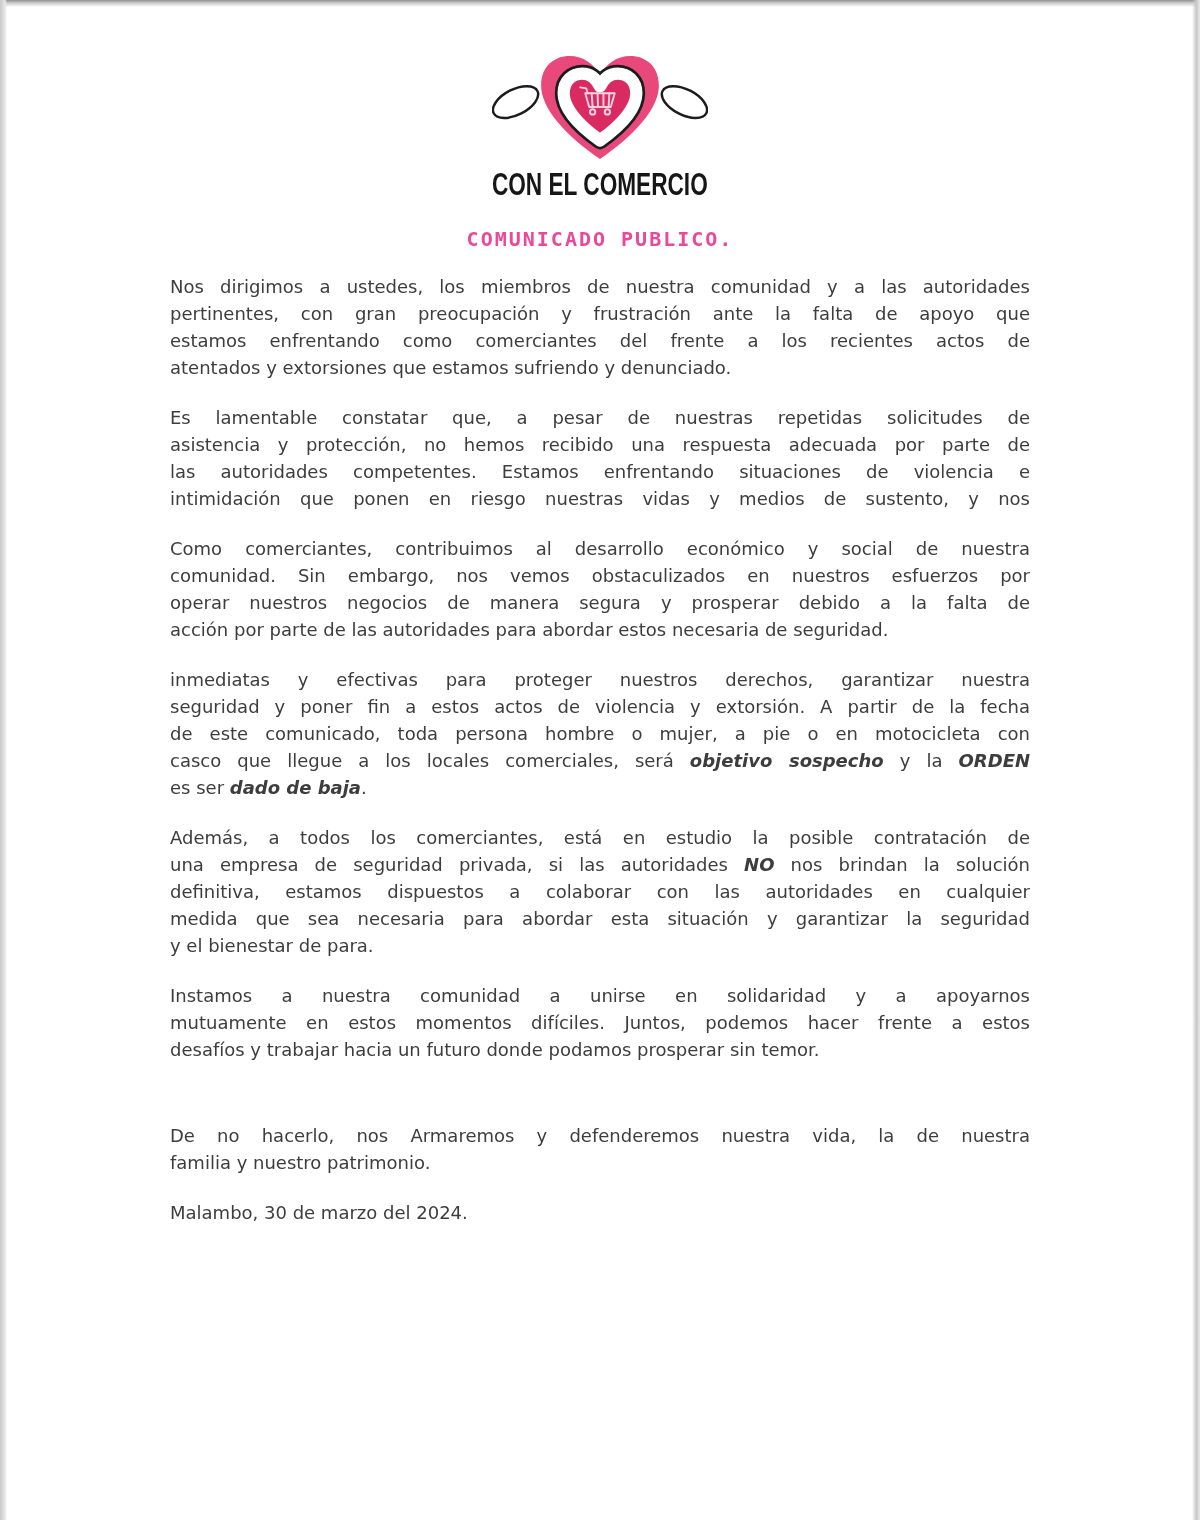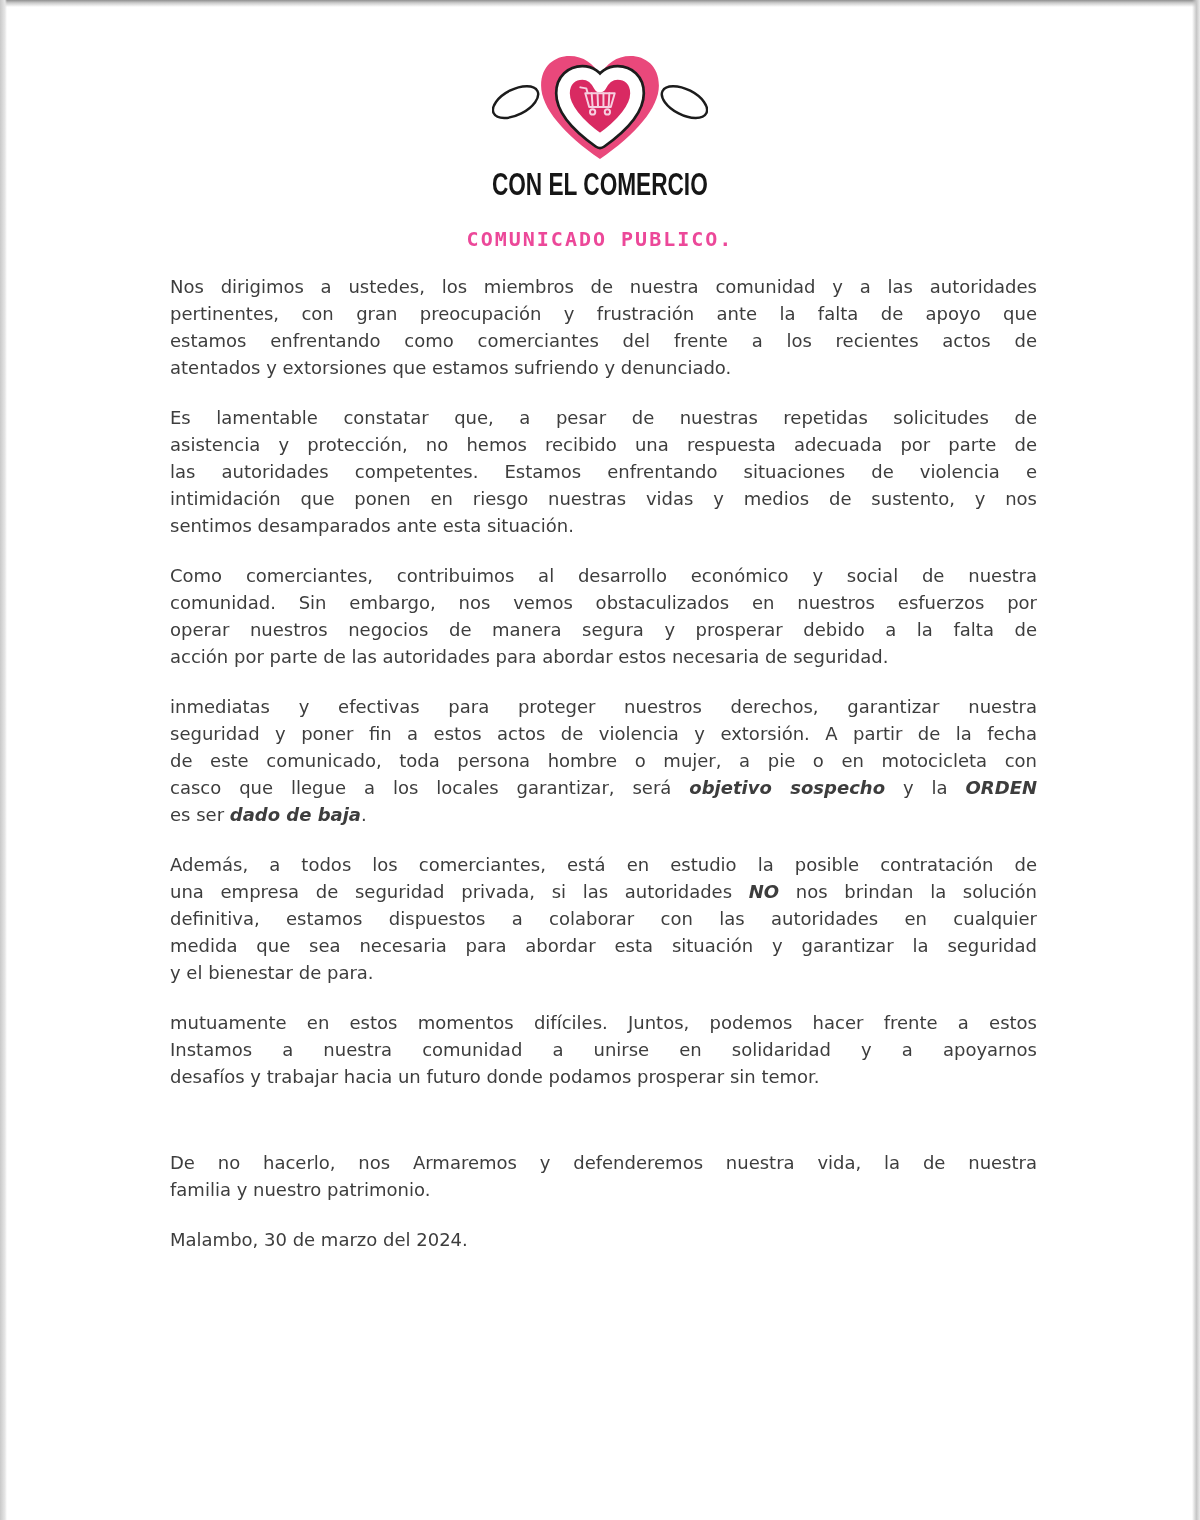--- a/index.html
+++ b/index.html
@@ -30,21 +30,21 @@
   .doc-title {
     margin-top:24px; text-align:center;
     font-family:"DejaVu Sans Mono", monospace; font-weight:700;
     font-size:20px; line-height:26px; letter-spacing:2px; color:#ec4899;
   }
   .body-col {
     width:867px; margin-left:170px; margin-top:21px;
     color:#3d3d3d; font-size:18px; line-height:27px;
   }
   .salutation { margin:0 0 23px 0; }
-  .para { margin:0 0 23px 0; }
+  .para { margin:0 7px 23px 0; }
   .para.extra-gap { margin-top:59px; }
   .line.just { text-align:justify; text-align-last:justify; }
   .line span.b  { font-weight:700;font-style:italic; }
   .line span.bi { font-weight:700; font-style:italic; }
   .date-line { }
 </style>
 </head>
 <body>
 
 <div class="photo">
@@ -86,45 +86,44 @@
           <div class="line just"><span>Nos dirigimos a ustedes, los miembros de nuestra comunidad y a las autoridades</span></div>
           <div class="line just"><span>pertinentes, con gran preocupación y frustración ante la falta de apoyo que</span></div>
           <div class="line just"><span>estamos enfrentando como comerciantes del frente a los recientes actos de</span></div>
           <div class="line"><span>atentados y extorsiones que estamos sufriendo y denunciado.</span></div>
         </div>
         <div class="para">
           <div class="line just"><span>Es lamentable constatar que, a pesar de nuestras repetidas solicitudes de</span></div>
           <div class="line just"><span>asistencia y protección, no hemos recibido una respuesta adecuada por parte de</span></div>
           <div class="line just"><span>las autoridades competentes. Estamos enfrentando situaciones de violencia e</span></div>
           <div class="line just"><span>intimidación que ponen en riesgo nuestras vidas y medios de sustento, y nos</span></div>
-          <div class="line"><span>sentimos desamparados ante esta situación.</span></div>
         </div>
         <div class="para">
           <div class="line just"><span>Como comerciantes, contribuimos al desarrollo económico y social de nuestra</span></div>
           <div class="line just"><span>comunidad. Sin embargo, nos vemos obstaculizados en nuestros esfuerzos por</span></div>
           <div class="line just"><span>operar nuestros negocios de manera segura y prosperar debido a la falta de</span></div>
           <div class="line"><span>acción por parte de las autoridades para abordar estos necesaria de seguridad.</span></div>
         </div>
         <div class="para">
           <div class="line just"><span>inmediatas y efectivas para proteger nuestros derechos, garantizar nuestra</span></div>
           <div class="line just"><span>seguridad y poner fin a estos actos de violencia y extorsión. A partir de la fecha</span></div>
           <div class="line just"><span>de este comunicado, toda persona hombre o mujer, a pie o en motocicleta con</span></div>
-          <div class="line just"><span>casco que llegue a los locales garantizar, será </span><span class="b">objetivo sospecho</span><span> y la </span><span class="bi">ORDEN</span></div>
+          <div class="line just"><span>casco que llegue a los locales comerciales, será </span><span class="b">objetivo sospecho</span><span> y la </span><span class="bi">ORDEN</span></div>
           <div class="line"><span>es ser </span><span class="b">dado de baja</span><span>.</span></div>
         </div>
         <div class="para">
           <div class="line just"><span>Además, a todos los comerciantes, está en estudio la posible contratación de</span></div>
           <div class="line just"><span>una empresa de seguridad privada, si las autoridades </span><span class="bi">NO</span><span> nos brindan la solución</span></div>
           <div class="line just"><span>definitiva, estamos dispuestos a colaborar con las autoridades en cualquier</span></div>
           <div class="line just"><span>medida que sea necesaria para abordar esta situación y garantizar la seguridad</span></div>
           <div class="line"><span>y el bienestar de para.</span></div>
         </div>
         <div class="para">
+          <div class="line just"><span>Instamos a nuestra comunidad a unirse en solidaridad y a apoyarnos</span></div>
           <div class="line just"><span>mutuamente en estos momentos difíciles. Juntos, podemos hacer frente a estos</span></div>
-          <div class="line just"><span>Instamos a nuestra comunidad a unirse en solidaridad y a apoyarnos</span></div>
           <div class="line"><span>desafíos y trabajar hacia un futuro donde podamos prosperar sin temor.</span></div>
         </div>
         <div class="para extra-gap">
           <div class="line just"><span>De no hacerlo, nos Armaremos y defenderemos nuestra vida, la de nuestra</span></div>
           <div class="line"><span>familia y nuestro patrimonio.</span></div>
         </div>
       </div>
     <div class="date-line">Malambo, 30 de marzo del 2024.</div>
   </div>
 </div>

